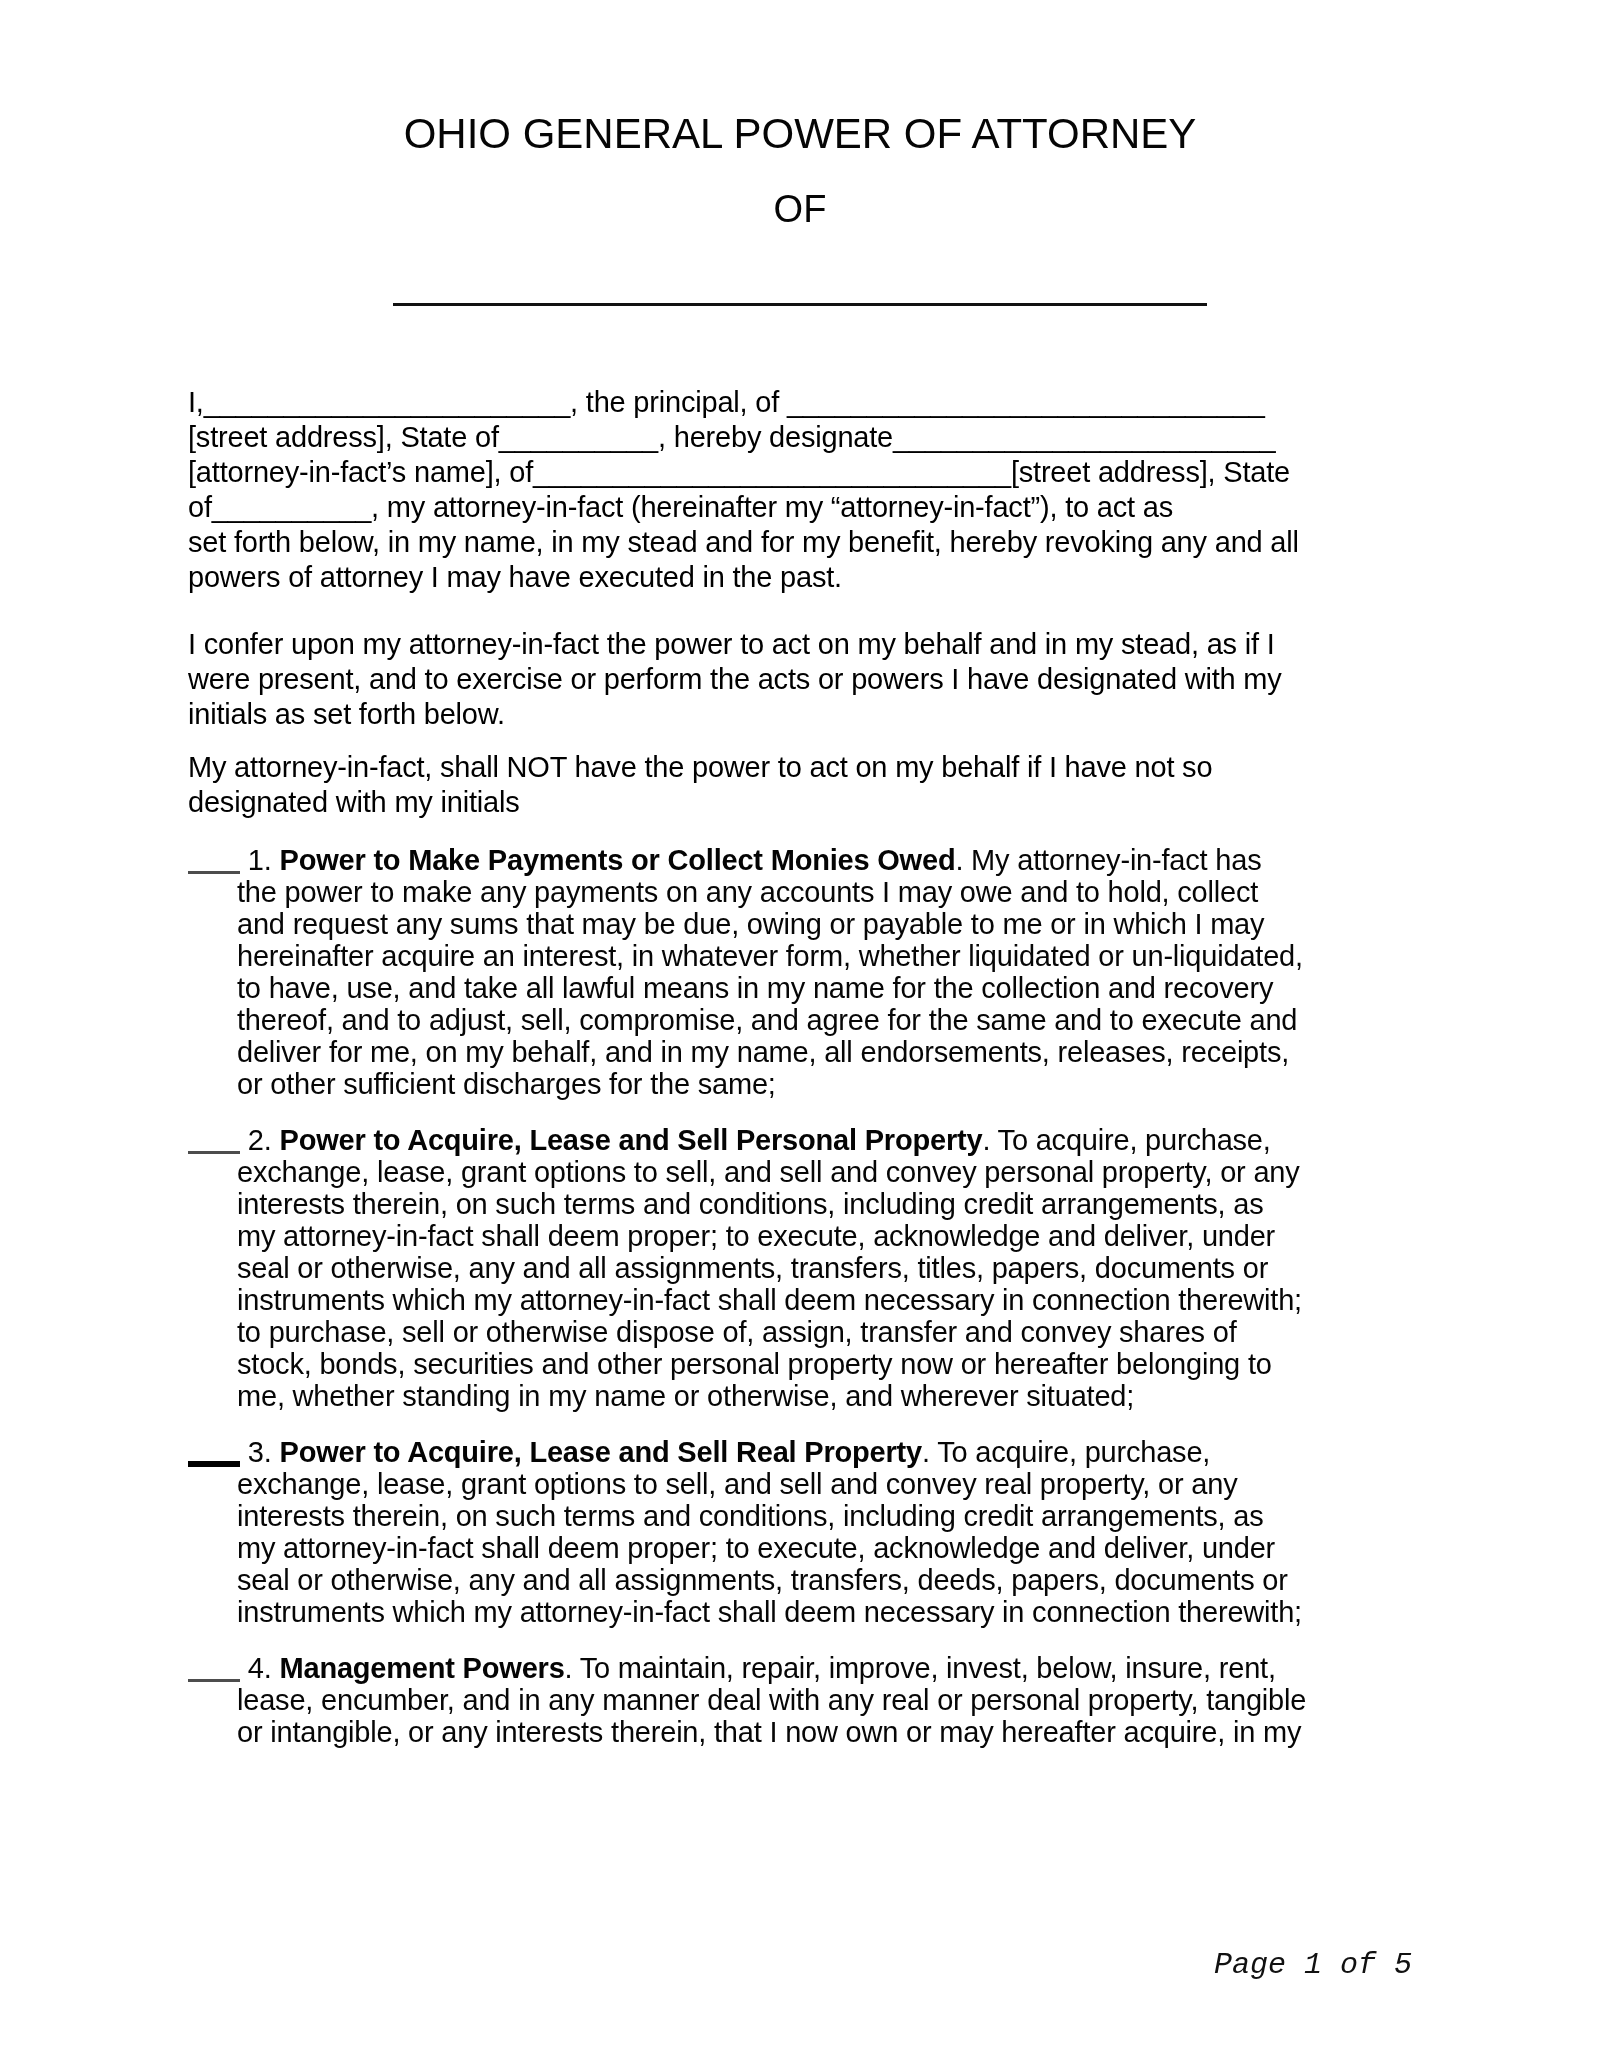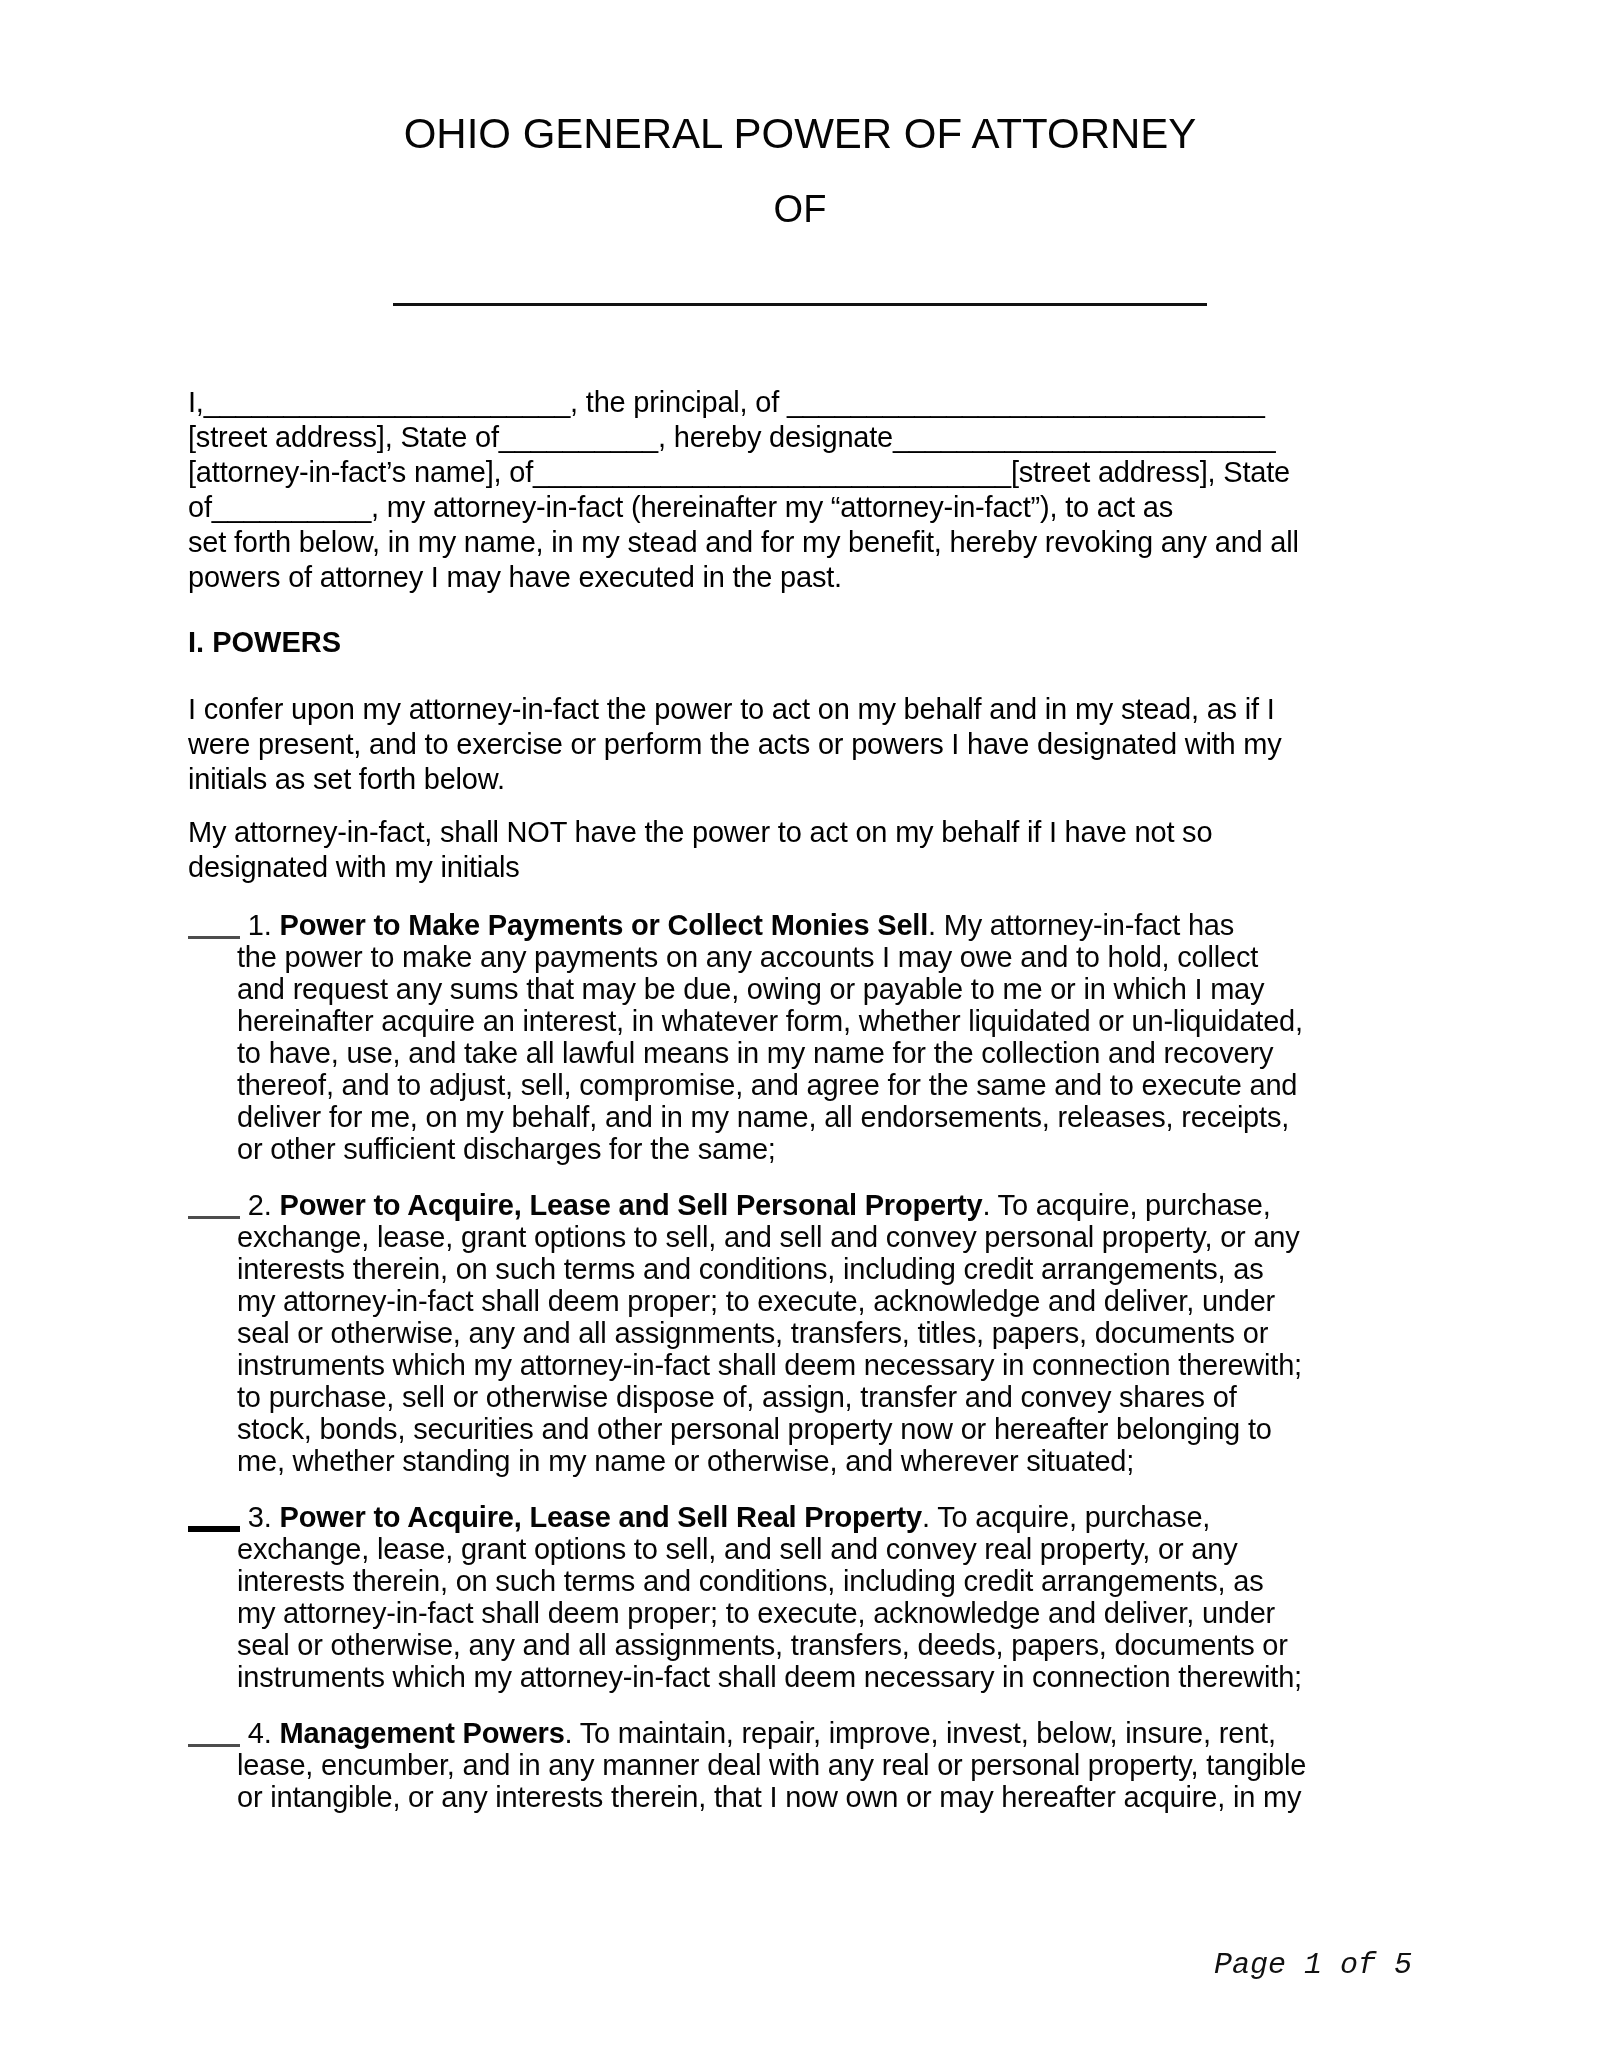--- a/index.html
+++ b/index.html
@@ -99,31 +99,30 @@
 
   <div class="name-line"></div>
 
   <p class="para opening">I,_______________________, the principal, of ______________________________
 [street address], State of__________, hereby designate________________________
 [attorney-in-fact’s name], of______________________________[street address], State
 of__________, my attorney-in-fact (hereinafter my “attorney-in-fact”), to act as
 set forth below, in my name, in my stead and for my benefit, hereby revoking any and all
 powers of attorney I may have executed in the past.</p>
 
-  <div class="section-heading">I. POWERS</div>
 
   <p class="para intro">I confer upon my attorney-in-fact the power to act on my behalf and in my stead, as if I
 were present, and to exercise or perform the acts or powers I have designated with my
 initials as set forth below.</p>
 
   <p class="para note">My attorney-in-fact, shall NOT have the power to act on my behalf if I have not so
 designated with my initials</p>
 
   <div class="items">
-  <div class="item"><span class="iblank"></span><span class="inum"> 1. </span><b class="ititle">Power to Make Payments or Collect Monies Sell</b><span class="ilead">. My attorney-in-fact has</span><span class="icont">
+  <div class="item"><span class="iblank"></span><span class="inum"> 1. </span><b class="ititle">Power to Make Payments or Collect Monies Owed</b><span class="ilead">. My attorney-in-fact has</span><span class="icont">
 the power to make any payments on any accounts I may owe and to hold, collect
 and request any sums that may be due, owing or payable to me or in which I may
 hereinafter acquire an interest, in whatever form, whether liquidated or un-liquidated,
 to have, use, and take all lawful means in my name for the collection and recovery
 thereof, and to adjust, sell, compromise, and agree for the same and to execute and
 deliver for me, on my behalf, and in my name, all endorsements, releases, receipts,
 or other sufficient discharges for the same;</span></div>
 
   <div class="item"><span class="iblank"></span><span class="inum"> 2. </span><b class="ititle">Power to Acquire, Lease and Sell Personal Property</b><span class="ilead">. To acquire, purchase,</span><span class="icont">
 exchange, lease, grant options to sell, and sell and convey personal property, or any

